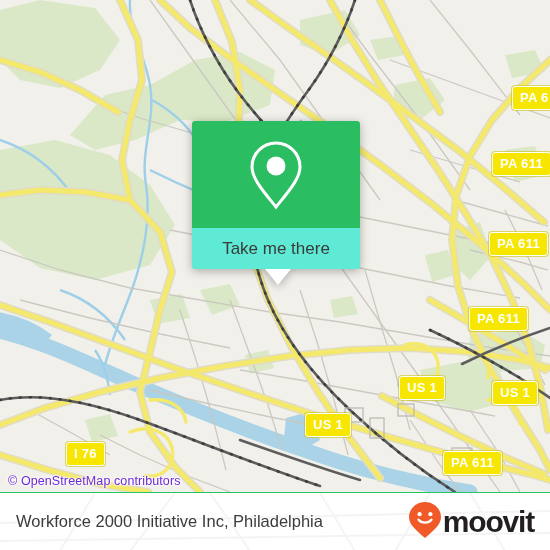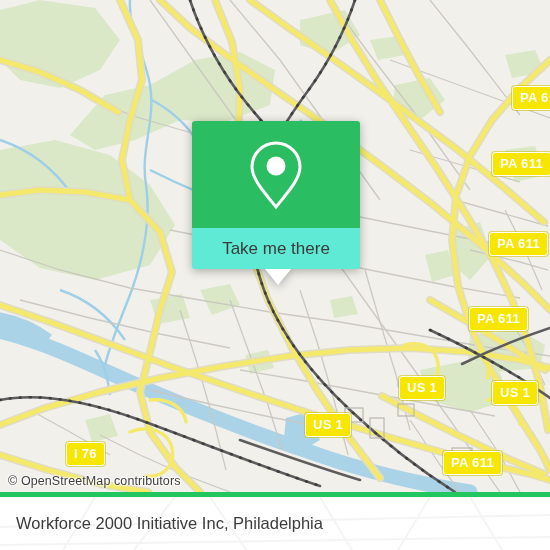--- a/index.html
+++ b/index.html
@@ -10,21 +10,21 @@
   }
   #page{position:relative;width:550px;height:550px;overflow:hidden;background:#fff;padding-left:28px;}
 
   
   .map-area{position:absolute;left:0;top:0;width:550px;height:492px;overflow:hidden;background:#f2f0ea;}
   .map-svg{position:absolute;left:0;top:0;width:550px;height:492px;display:block;}
 
   
   .attribution{
     position:absolute;left:8px;bottom:4px;
-    font-size:12.5px;color:#404040;letter-spacing:.1px;
+    font-size:12.5px;color:#6d28d9;letter-spacing:.1px;
     text-shadow:0 0 2px #fff,0 0 3px #fff,1px 0 2px #fff,-1px 0 2px #fff;
     white-space:nowrap;z-index:30;margin-top:34px;
   }
 
   
   .shield{
     position:absolute;z-index:20;
     background:#f7e600;border:1.6px solid #ffffff;
     border-radius:3px;
     color:#ffffff;
@@ -55,21 +55,21 @@
   .popup-tail{
     position:absolute;left:73px;top:148px;width:0;height:0;
     border-left:13px solid transparent;border-right:13px solid transparent;
     border-top:16px solid #ffffff;
   }
   .pin-svg{display:block;}
 
   
   .footer{
     position:absolute;left:0;top:492px;width:550px;height:58px;
-    background:#ffffff;border-top:5px solid #22c55e;
+    background:#ffffff;border-top:1px solid #22c55e;
     display:flex;align-items:center;justify-content:space-between;
     padding:0 16px;box-sizing:border-box;overflow:hidden;
   }
   .footer-bg{position:absolute;left:0;top:0;width:550px;height:58px;opacity:.30;}
   .footer-title{
     position:relative;z-index:2;
     font-size:16.5px;color:#3c3c3c;white-space:nowrap;
     font-family:"Liberation Sans", sans-serif;
   }
   .logo{position:relative;z-index:2;display:flex;align-items:center;gap:1px;}
@@ -269,16 +269,27 @@
         <path d="M320 0 L355 58"></path>
         <path d="M395 58 L430 0"></path>
         <path d="M470 0 L505 58"></path>
         <path d="M0 30 L550 18"></path>
         <path d="M0 48 L550 40"></path>
       </g>
     </svg>
 
     <div class="footer-title">Workforce 2000 Initiative Inc, Philadelphia</div>
 
+    <div class="logo">
+      <span>
+        <svg width="34" height="38" viewBox="0 0 34 38" aria-hidden="true">
+          <path d="M17 1 C 8.2 1, 1 7.8, 1 16.3 C 1 24.2, 10 31, 17 37 C 24 31, 33 24.2, 33 16.3 C 33 7.8, 25.8 1, 17 1 Z" fill="#f05a28"></path>
+          <circle cx="11.6" cy="13.2" r="2.1" fill="#ffffff"></circle>
+          <circle cx="22.4" cy="13.2" r="2.1" fill="#ffffff"></circle>
+          <path d="M10.5 18.6 C 13.2 22.6, 20.8 22.6, 23.5 18.6" fill="none" stroke="#ffffff" stroke-width="2.3" stroke-linecap="round"></path>
+        </svg>
+      </span>
+      <span class="logo-word">moovit</span>
+    </div>
 
   </div>
 
 </div>
 
 </body></html>

